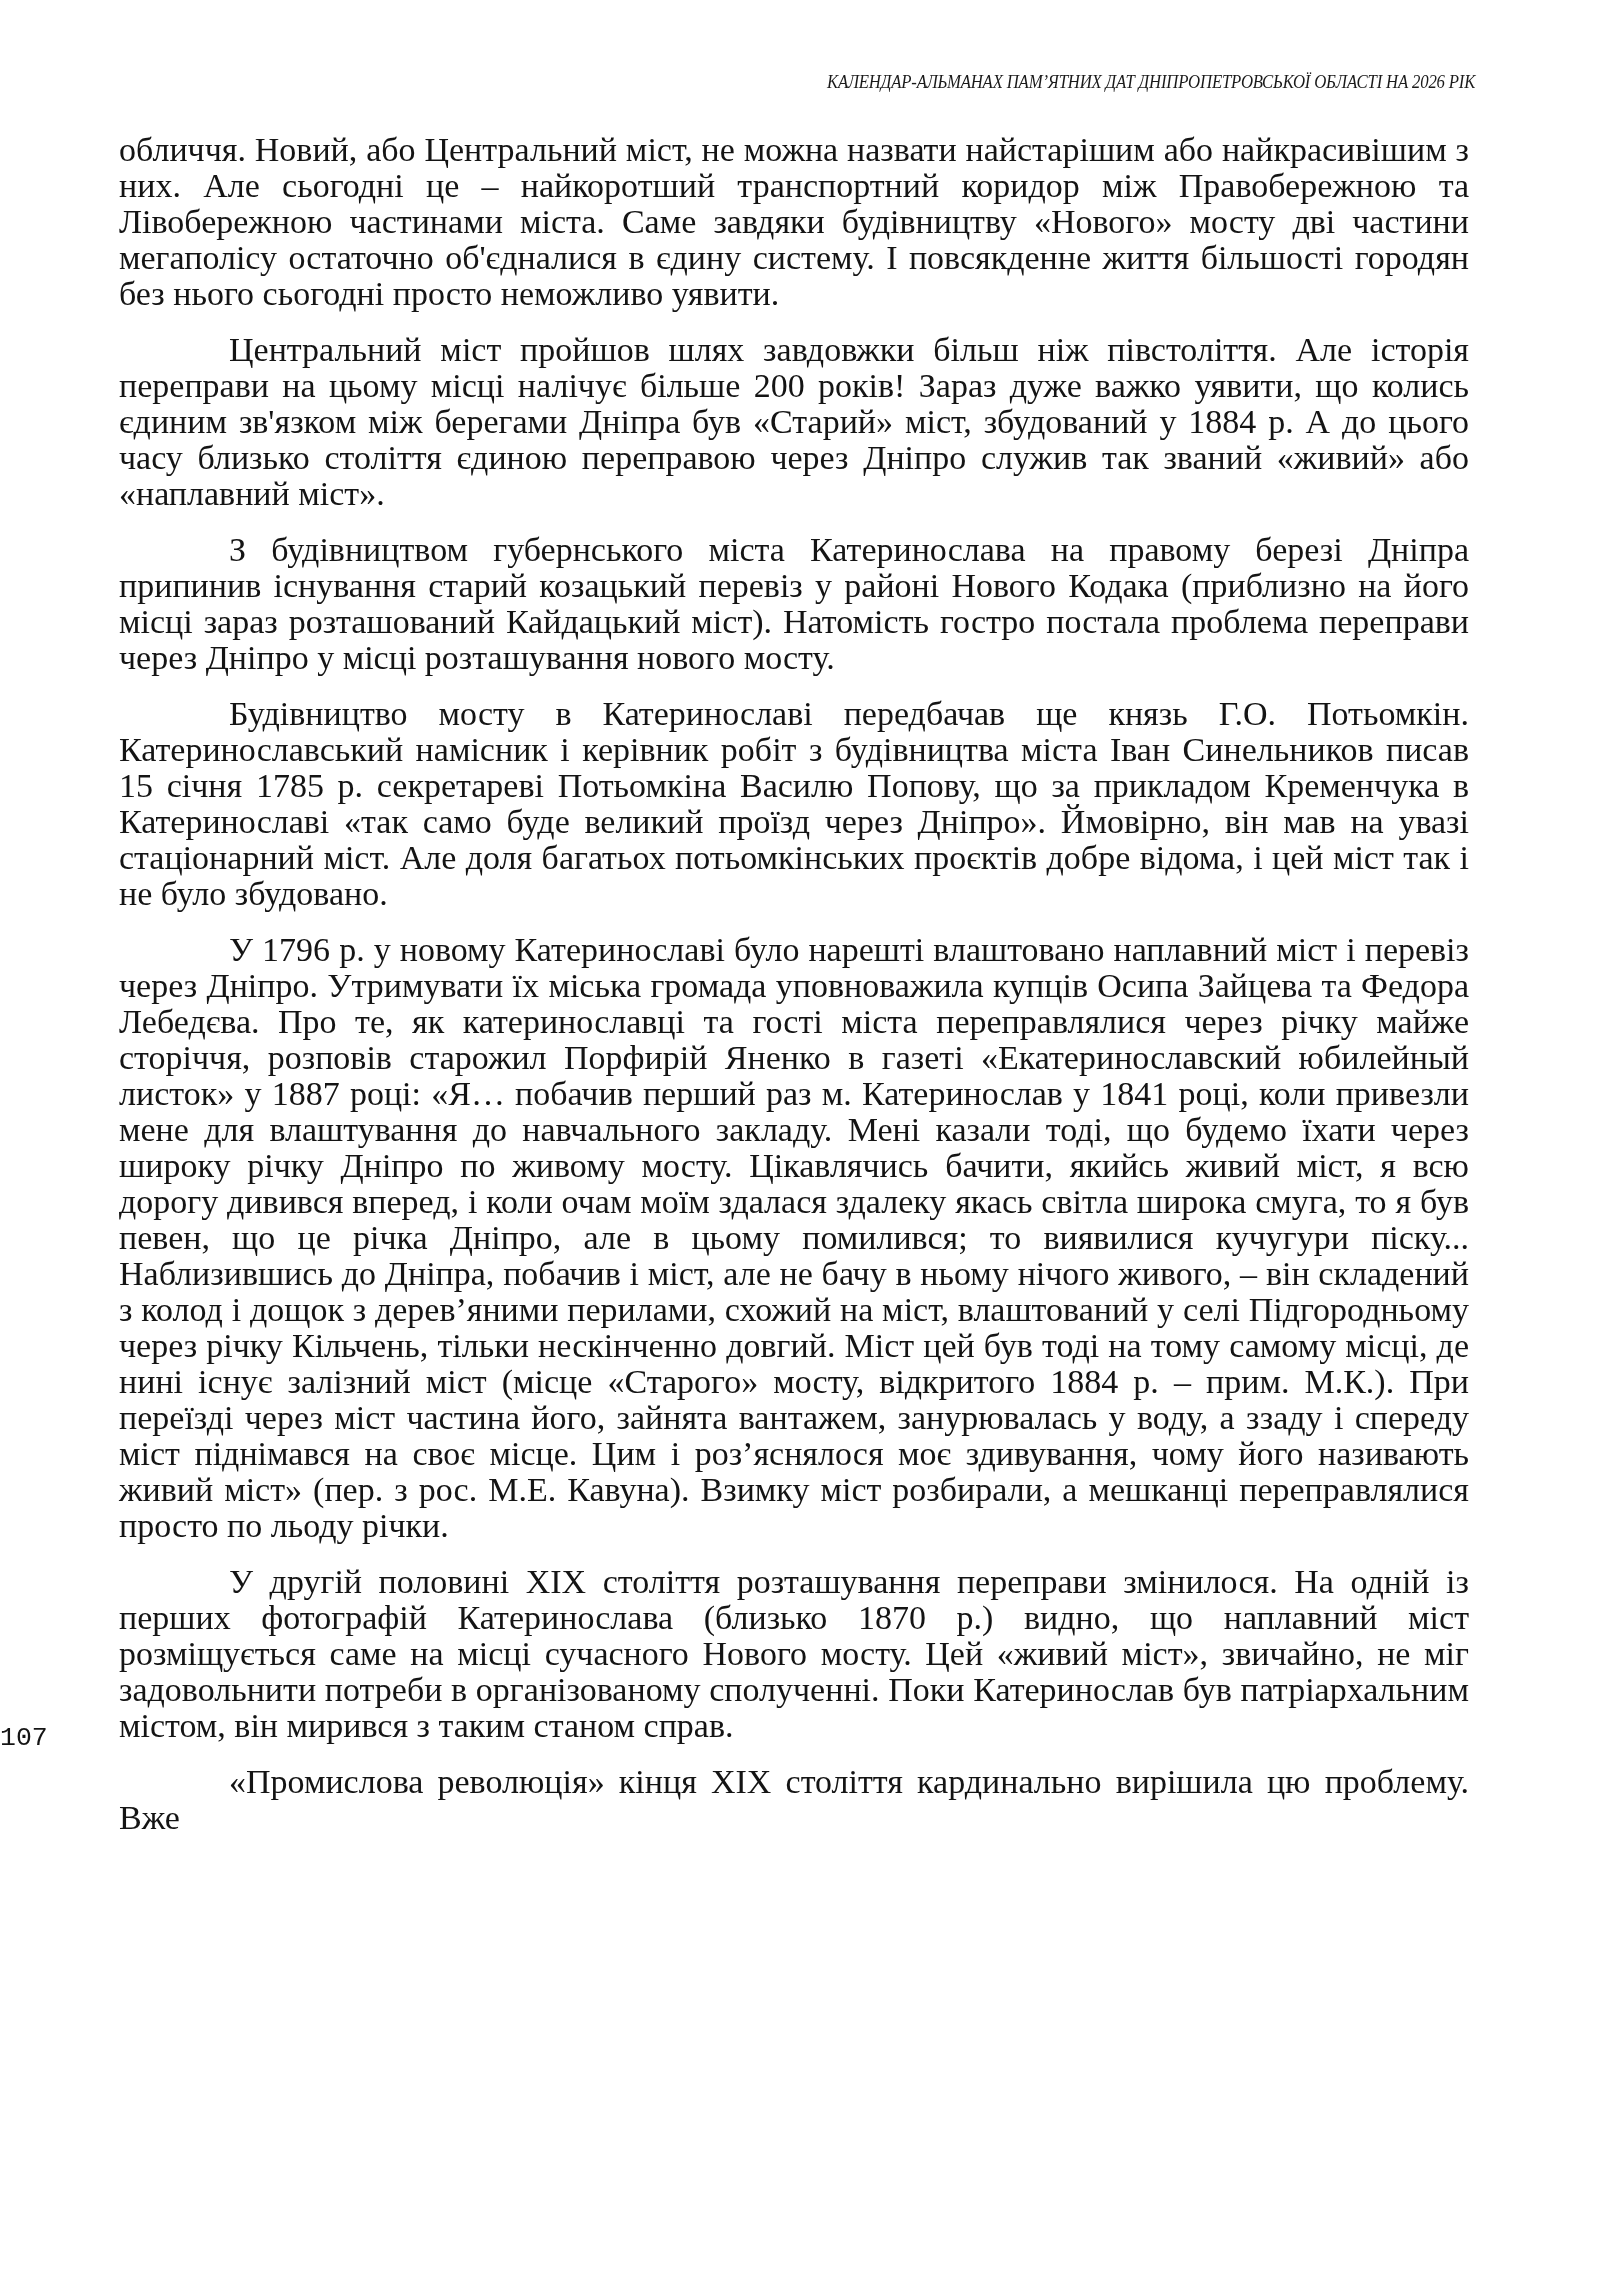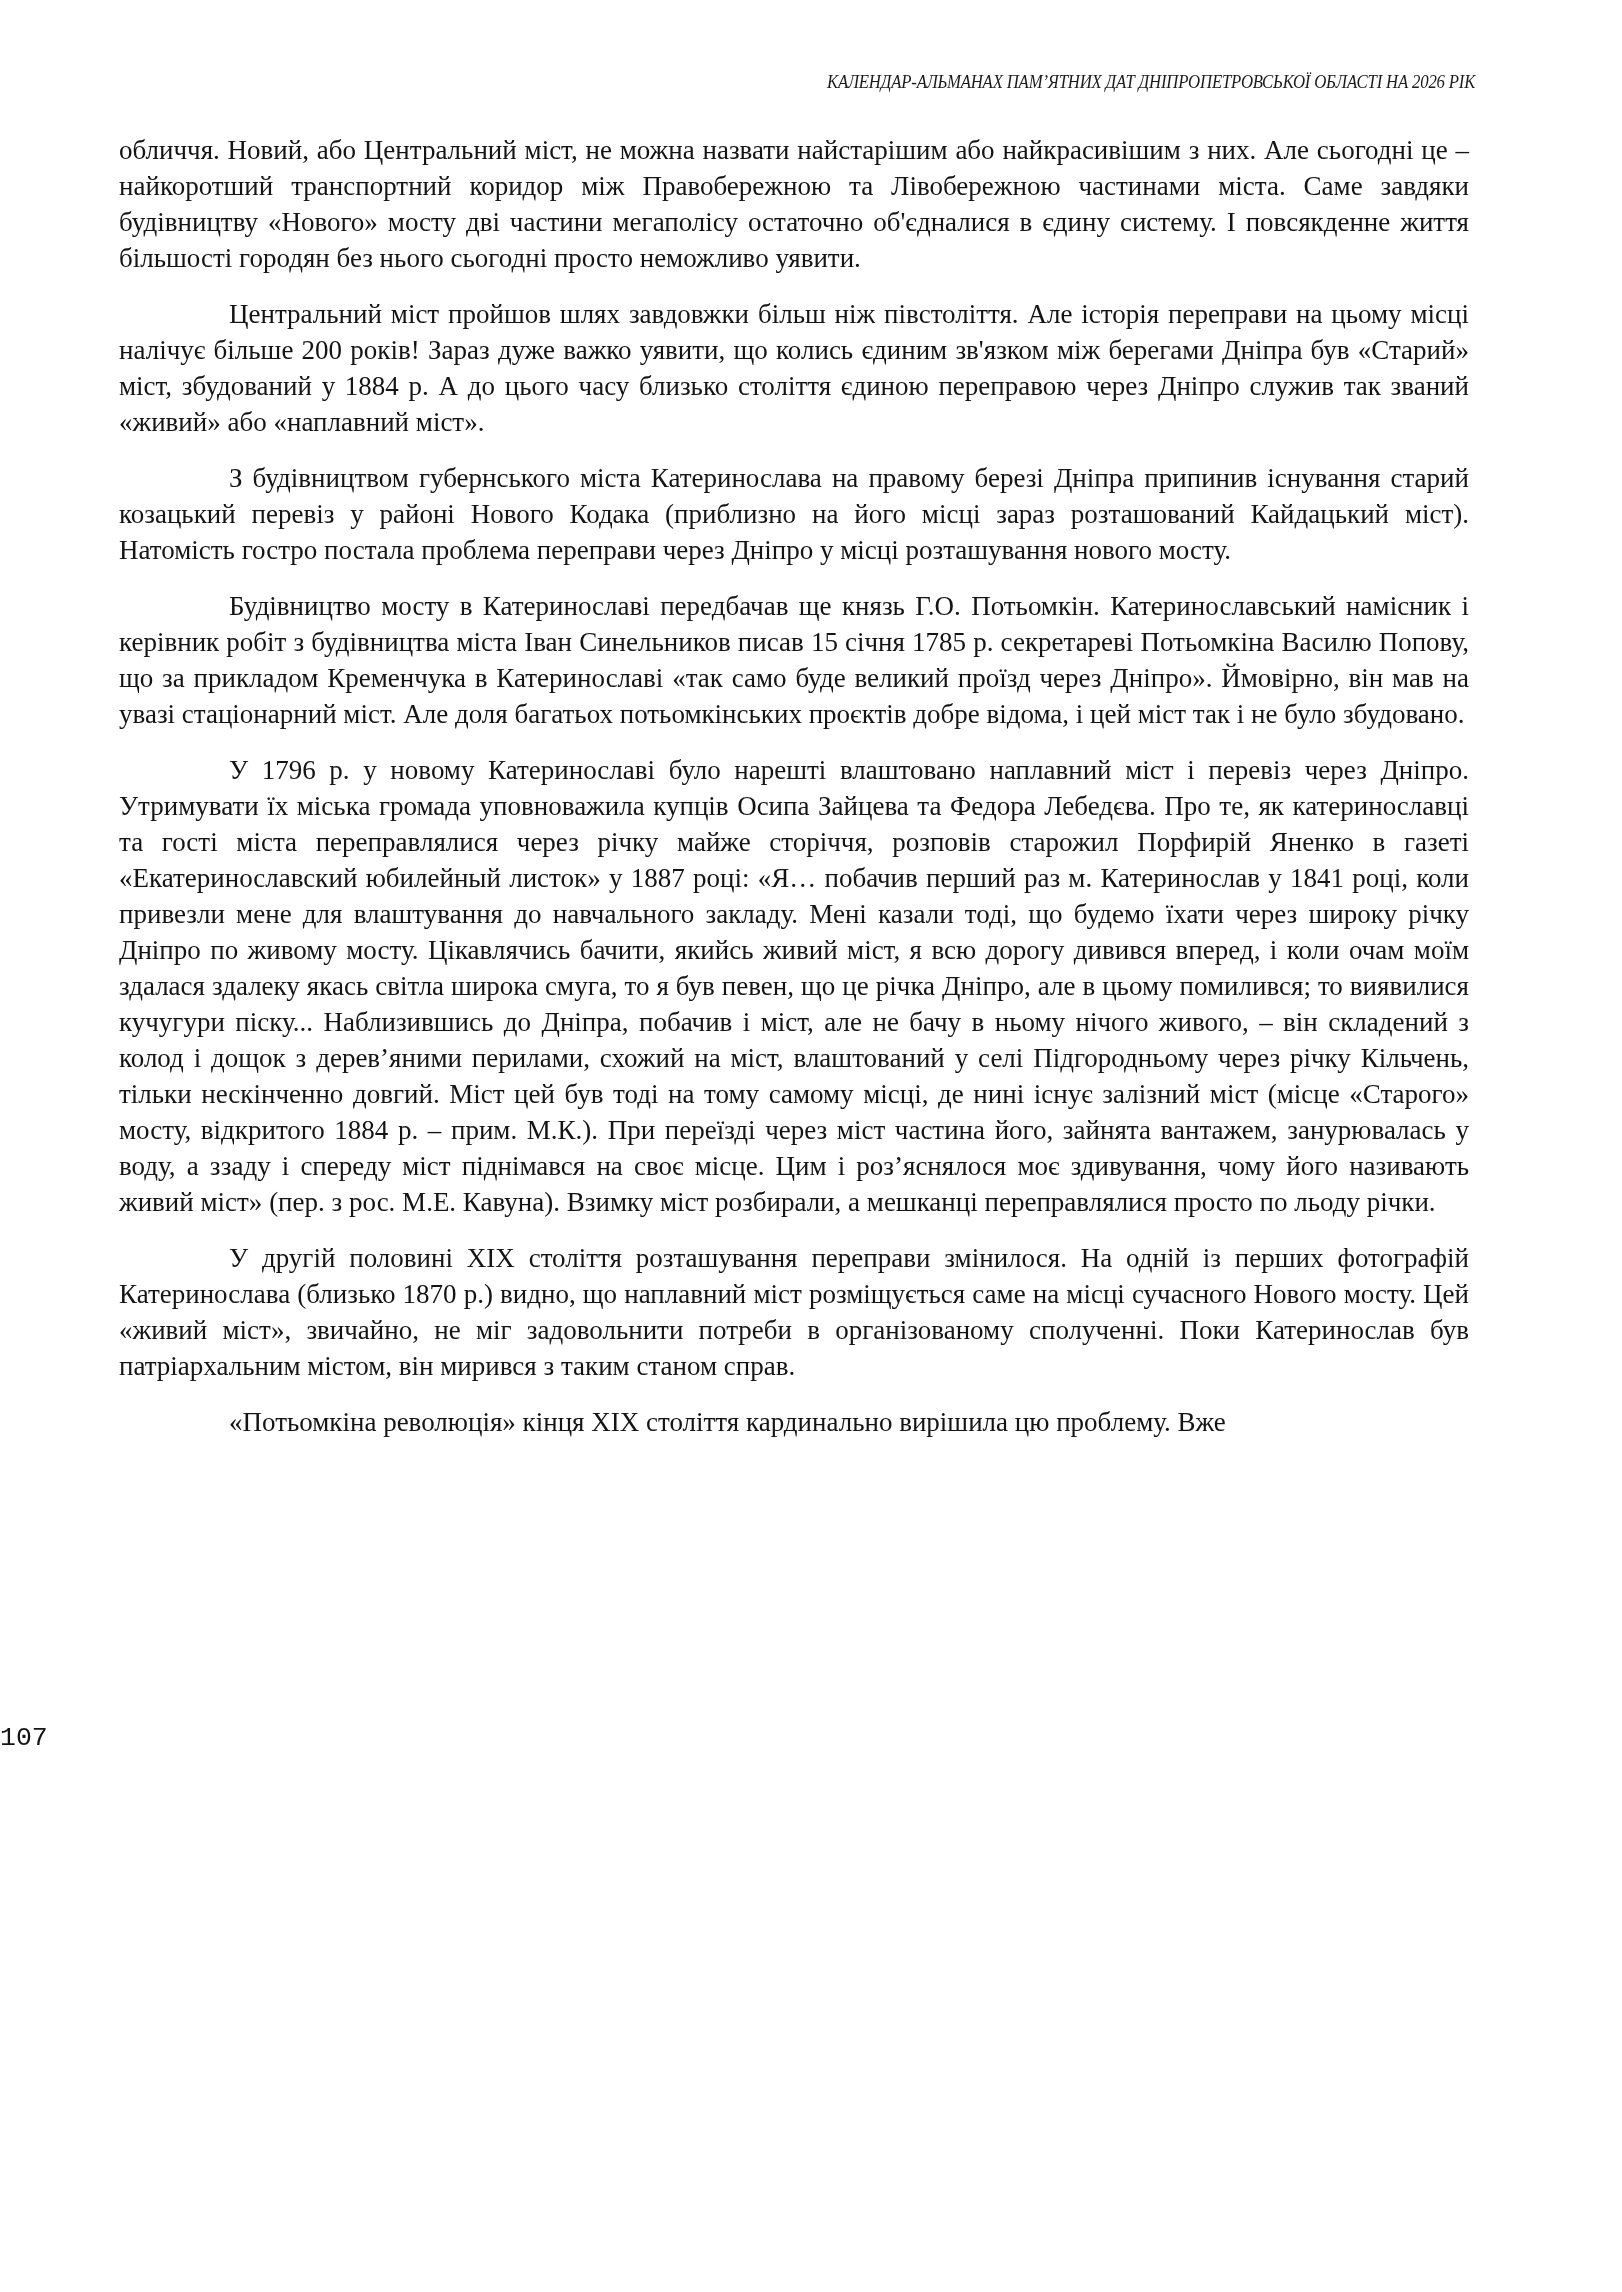--- a/index.html
+++ b/index.html
@@ -6,21 +6,21 @@
   body { width: 1622px; height: 2293px; position: relative; overflow: hidden; }
   .page { position: absolute; left: 0; top: 16px; width: 1622px; height: 2293px; background: #fff; color: #111; }
   .running-header {
     position: absolute; right: 147px; top: 55px;
     font-family: "Liberation Serif", serif; font-style: italic;
     font-size: 18.6px; letter-spacing: -0.2px; color: #1a1a1a;
     transform: scaleX(0.9); transform-origin: right center; white-space: nowrap;
   }
   .body-text {
     position: absolute; left: 119px; top: 116px; width: 1350px;
-    font-family: "Liberation Serif", serif; font-size: 27px;
+    font-family: "Liberation Serif", serif; font-size: 34px;
     line-height: 36px; text-align: justify; color: #141414;
     hyphens: manual;
   }
   .body-text p { margin: 0; text-indent: 0; }
   .body-text p.indent { text-indent: 110px; margin-top: 20px; }
   .body-text p.noindent { text-indent: 0; }
   .it { }
   .page-number {
     position: absolute; left: 0; width: 1336px; top: 1707px; text-align: left;
     font-family: Liberation Mono, monospace; font-size: 26.5px; color: #141414;
@@ -32,18 +32,18 @@
 <div class="page">
   <div class="running-header">КАЛЕНДАР-АЛЬМАНАХ ПАМ’ЯТНИХ ДАТ ДНІПРОПЕТРОВСЬКОЇ ОБЛАСТІ НА 2026 РІК</div>
 
   <div class="body-text" id="body-text">
       <p class="noindent"><span>обличчя. Новий, або Центральний міст, не можна назвати найстарішим або найкрасивішим з них. Але сьогодні це – найкоротший транспортний коридор між Правобережною та Лівобережною частинами міста. Саме завдяки будівництву «Нового» мосту дві частини мегаполісу остаточно об'єдналися в єдину систему. І повсякденне життя більшості городян без нього сьогодні просто неможливо уявити.</span></p>
       <p class="indent"><span>Центральний міст пройшов шлях завдовжки більш ніж півстоліття. Але історія переправи на цьому місці налічує більше 200 років! Зараз дуже важко уявити, що колись єдиним зв'язком між берегами Дніпра був «Старий» міст, збудований у 1884 р. А до цього часу близько століття єдиною переправою через Дніпро служив так званий «живий» або «наплавний міст».</span></p>
       <p class="indent"><span>З будівництвом губернського міста Катеринослава на правому березі Дніпра припинив існування старий козацький перевіз у  районі Нового Кодака (приблизно на його місці зараз розташований Кайдацький міст). Натомість гостро постала проблема переправи через Дніпро у місці розташування нового мосту.</span></p>
       <p class="indent"><span>Будівництво мосту в Катеринославі передбачав ще князь Г.О. Потьомкін. Катеринославський намісник і керівник робіт з будівництва міста Іван Синельников писав 15 січня 1785 р. секретареві Потьомкіна Василю Попову, що за прикладом Кременчука в Катеринославі </span><span class="it">«так само буде великий проїзд через Дніпро»</span><span>. Ймовірно, він мав на увазі стаціонарний міст. Але доля багатьох потьомкінських проєктів добре відома, і цей міст так і не було збудовано.</span></p>
       <p class="indent"><span>У 1796 р. у новому Катеринославі було нарешті влаштовано наплавний міст і перевіз через Дніпро. Утримувати їх міська громада уповноважила купців Осипа Зайцева та Федора Лебедєва. Про те, як катеринославці та гості міста переправлялися через річку майже сторіччя, розповів старожил Порфирій Яненко в газеті «Екатеринославский юбилейный листок» у 1887 році: </span><span class="it">«Я… побачив перший раз м. Катеринослав у 1841 році, коли привезли мене для влаштування до навчального закладу. Мені казали тоді, що будемо їхати через широку річку Дніпро по живому мосту. Цікавлячись бачити, якийсь живий міст, я всю дорогу дивився вперед, і коли очам моїм здалася здалеку якась світла широка смуга, то я був певен, що це річка Дніпро, але в цьому помилився; то виявилися кучугури піску... Наблизившись до Дніпра, побачив і міст, але не бачу в ньому нічого живого, – він складений з колод і дощок з дерев’яними перилами, схожий на міст, влаштований у селі Підгородньому через річку Кільчень, тільки нескінченно довгий. Міст цей був тоді на тому самому місці, де нині існує залізний міст (місце «Старого» мосту, відкритого 1884 р. – прим. М.К.). При переїзді через міст частина його, зайнята вантажем, занурювалась у воду, а ззаду і спереду міст піднімався на своє місце. Цим і роз’яснялося моє здивування, чому його називають живий міст»</span><span> (пер. з рос. М.Е. Кавуна). Взимку міст розбирали, а мешканці переправлялися просто по льоду річки.</span></p>
       <p class="indent"><span>У другій половині XIX століття розташування переправи змінилося. На одній із перших фотографій Катеринослава (близько 1870 р.) видно, що наплавний міст розміщується саме на місці сучасного Нового мосту. Цей «живий міст», звичайно, не міг задовольнити потреби в організованому сполученні. Поки Катеринослав був патріархальним містом, він мирився з таким станом справ.</span></p>
-      <p class="indent"><span>«Потьомкіна революція» кінця XIX століття кардинально вирішила цю проблему. Вже</span></p>
+      <p class="indent"><span>«Промислова революція» кінця XIX століття кардинально вирішила цю проблему. Вже</span></p>
     </div>
 
   <div class="page-number">107</div>
 </div>
 
 
 </body></html>

